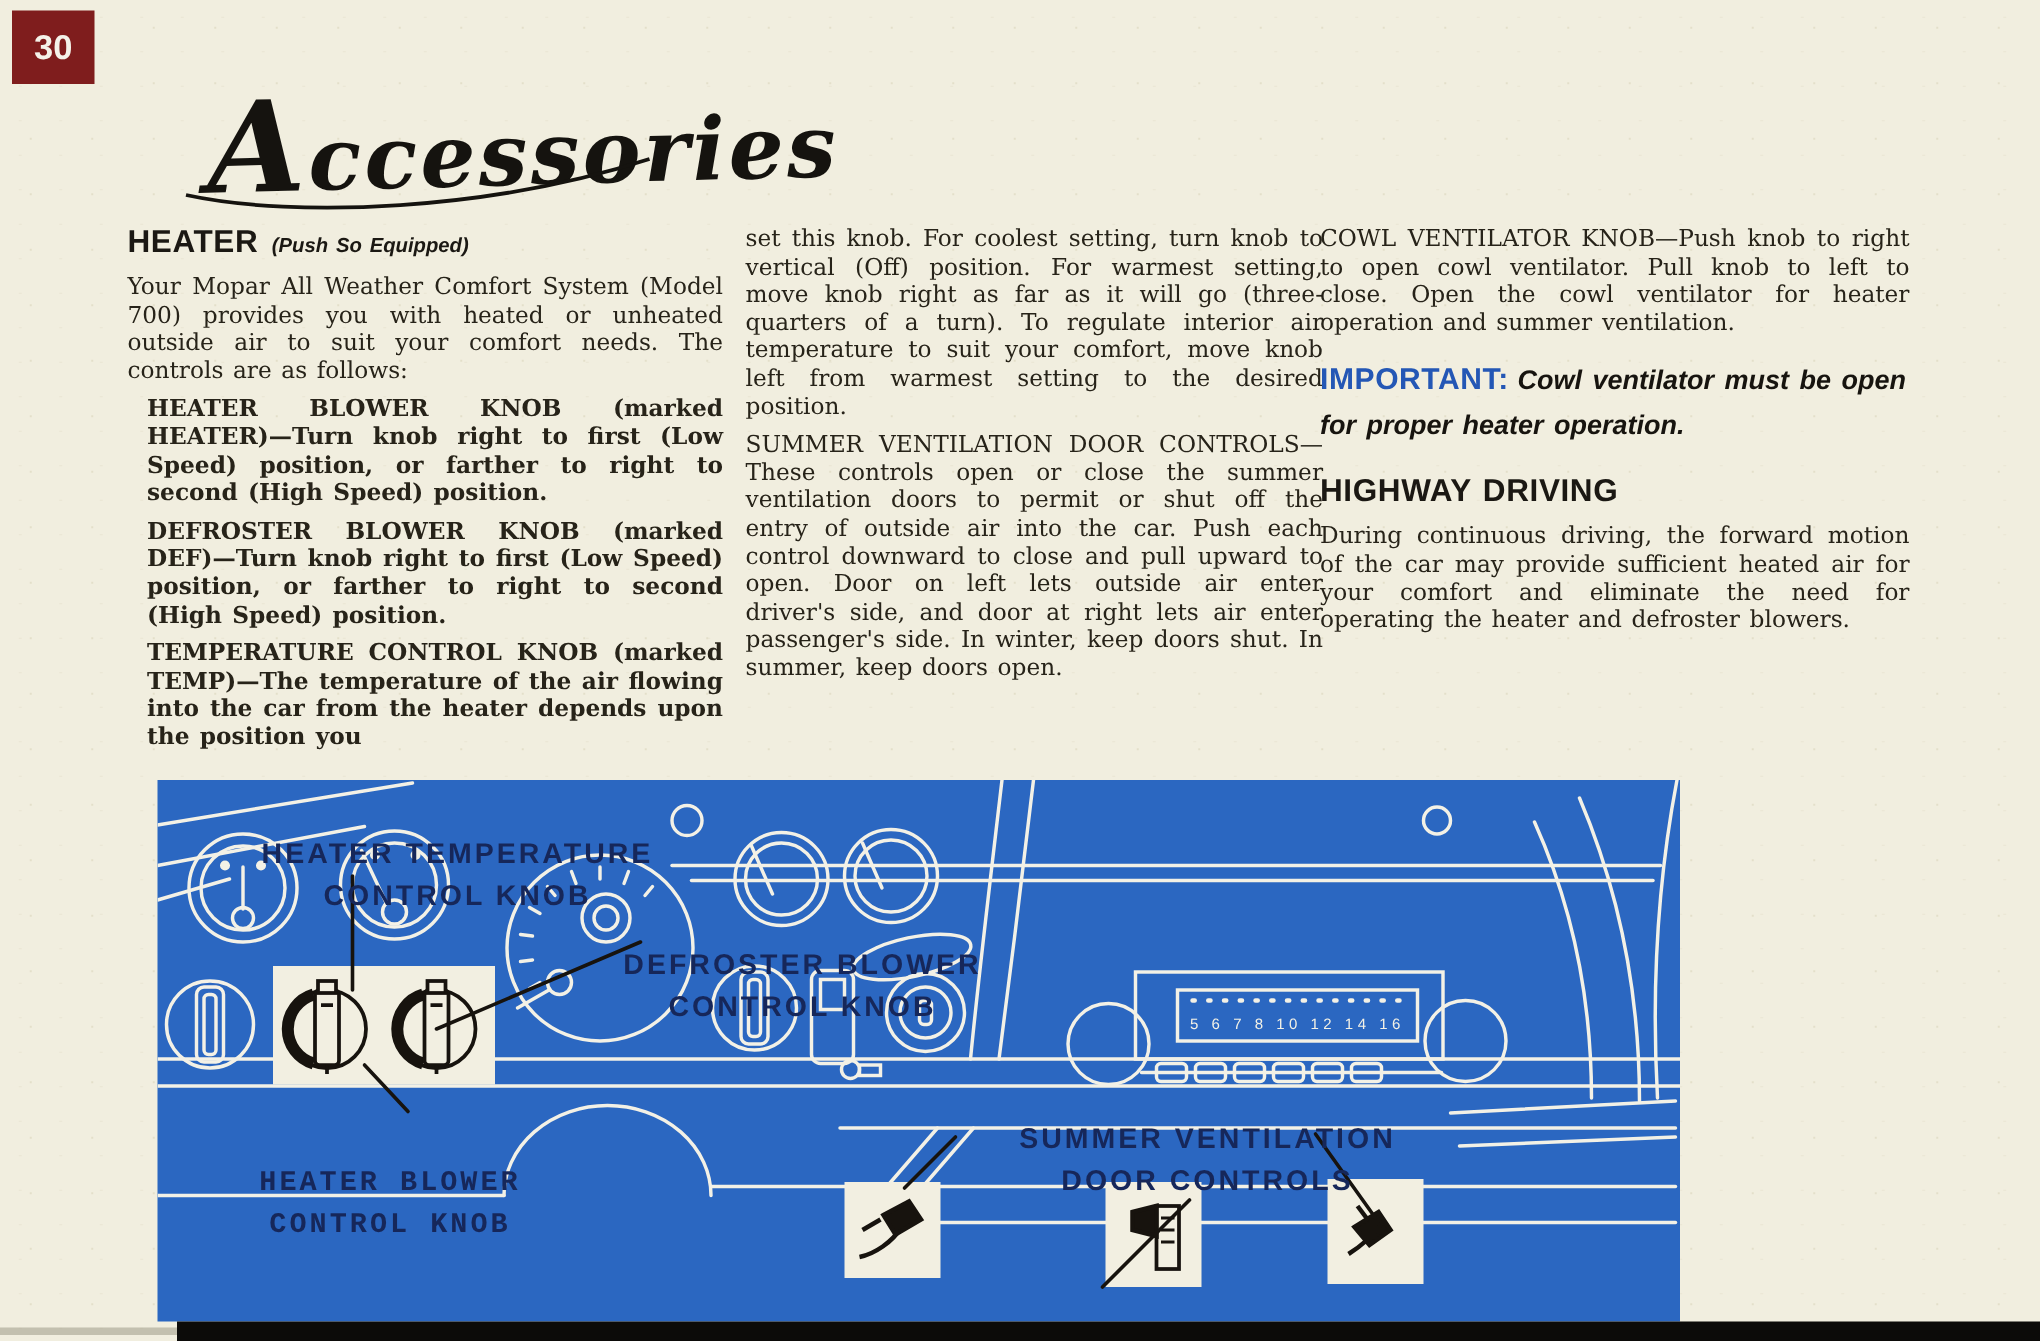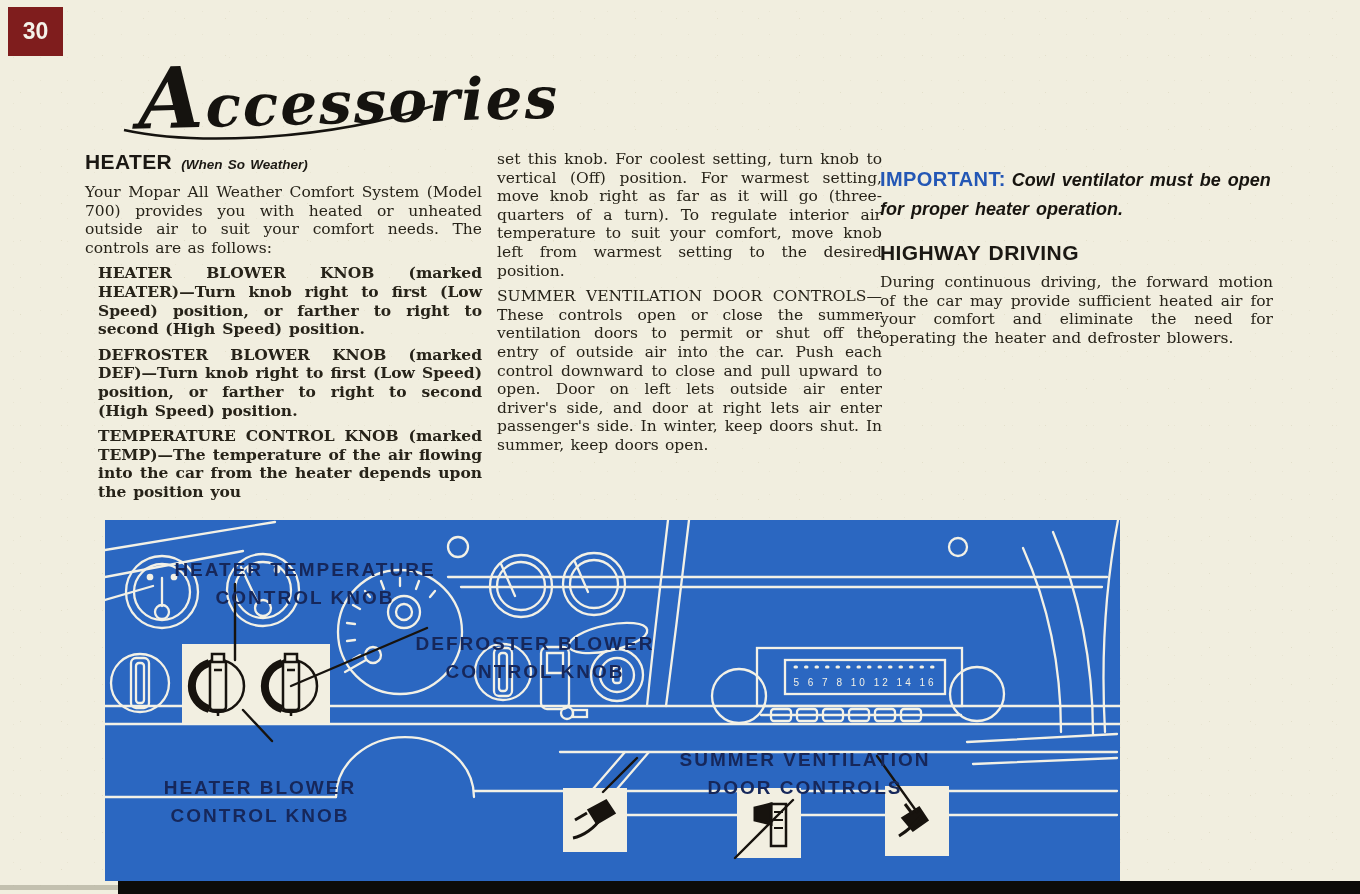--- a/index.html
+++ b/index.html
@@ -62,34 +62,35 @@
   <span>30</span>
 </div>
 
 <div class="script-title">Accessories</div>
 <svg class="title-swash" width="330" height="46">
   <path d="M315,6 C210,40 80,46 6,30" stroke="#15130f" stroke-width="2.5" fill="none"></path>
 </svg>
 
 <div class="col" id="col1">
   <div class="sec-head">
-    <span>HEATER</span><span class="note">(When So Weather)</span>
+    <span>HEATER</span><span class="note">(Push So Equipped)</span>
   </div>
   <p>Your Mopar All Weather Comfort System (Model 700) provides you with heated or unheated outside air to suit your comfort needs. The controls are as follows:</p>
   <p class="indent-item">HEATER BLOWER KNOB (marked HEATER)—Turn knob right to first (Low Speed) position, or farther to right to second (High Speed) position.</p>
   <p class="indent-item">DEFROSTER BLOWER KNOB (marked DEF)—Turn knob right to first (Low Speed) position, or farther to right to second (High Speed) position.</p>
   <p class="indent-item">TEMPERATURE CONTROL KNOB (marked TEMP)—The temperature of the air flowing into the car from the heater depends upon the position you</p>
 </div>
 
 <div class="col" id="col2">
   <p>set this knob. For coolest setting, turn knob to vertical (Off) position. For warmest setting, move knob right as far as it will go (three-quarters of a turn). To regulate interior air temperature to suit your comfort, move knob left from warmest setting to the desired position.</p>
   <p>SUMMER VENTILATION DOOR CONTROLS—These controls open or close the summer ventilation doors to permit or shut off the entry of outside air into the car. Push each control downward to close and pull upward to open. Door on left lets outside air enter driver's side, and door at right lets air enter passenger's side. In winter, keep doors shut. In summer, keep doors open.</p>
 </div>
 
 <div class="col" id="col3">
+  <p>COWL VENTILATOR KNOB—Push knob to right to open cowl ventilator. Pull knob to left to close. Open the cowl ventilator for heater operation and summer ventilation.</p>
   <div class="important-block">
     <span class="important-label">IMPORTANT:</span>
     <span class="important-text">Cowl ventilator must be open for proper heater operation.</span>
   </div>
   <div class="sec-head head2">HIGHWAY DRIVING</div>
   <p>During continuous driving, the forward motion of the car may provide sufficient heated air for your comfort and eliminate the need for operating the heater and defroster blowers.</p>
 </div>
 
 <div class="diagram">
   <svg width="1015" height="361" viewBox="0 0 1015 361">
@@ -242,21 +243,21 @@
   </svg>
 
   <div class="dlabel" style="left:20px;top:2px;width:360px;">
     <div>HEATER TEMPERATURE</div>
     <div>CONTROL KNOB</div>
   </div>
   <div class="dlabel" style="left:275px;top:76px;width:310px;">
     <div>DEFROSTER BLOWER</div>
     <div>CONTROL KNOB</div>
   </div>
-  <div class="dlabel" style="left:30px;top:220px;width:250px;">
+  <div class="dlabel" style="left:30px;top:220px;width:250px;font-family:Liberation Mono, monospace;">
     <div>HEATER BLOWER</div>
     <div>CONTROL KNOB</div>
   </div>
   <div class="dlabel" style="left:540px;top:192px;width:320px;">
     <div>SUMMER VENTILATION</div>
     <div>DOOR CONTROLS</div>
   </div>
   <div class="dlabel" style="left:464px;top:330px;width:340px;">
     <div>COWL VENTILATOR LEVER</div>
   </div>

